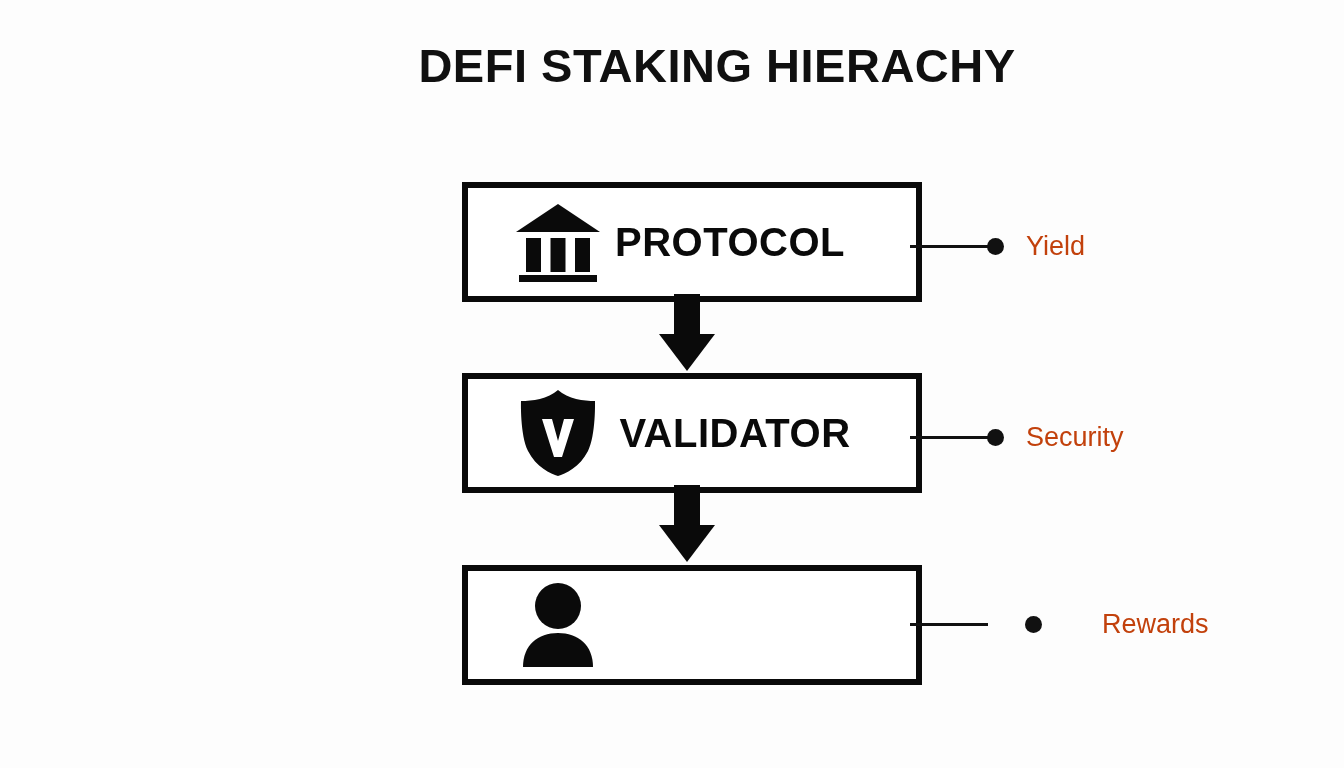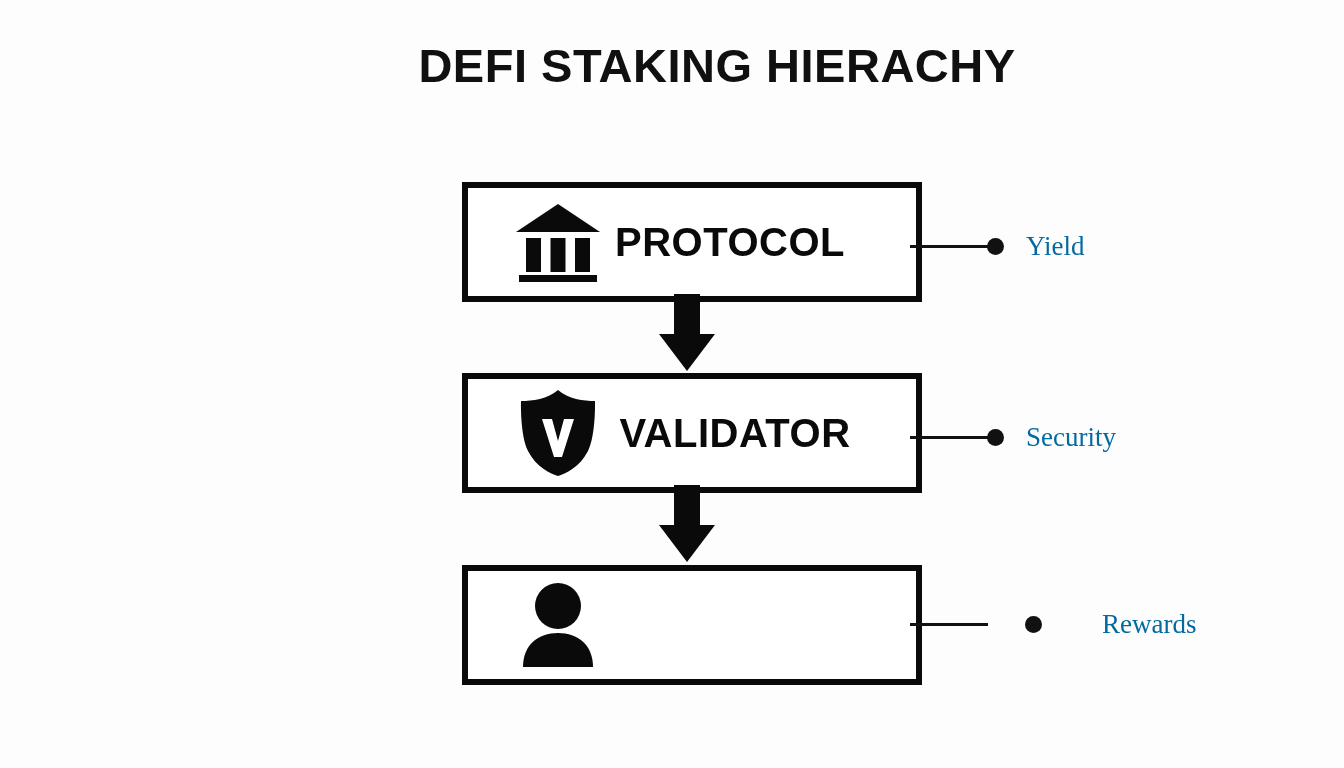--- a/index.html
+++ b/index.html
@@ -112,24 +112,24 @@
   .annotation-dot {
     width: 17px;
     height: 17px;
     border-radius: 50%;
     background: #111111;
     flex: 0 0 auto;
     margin-left: -1px;
   }
   .annotation-label {
     margin-left: 22px;
-    font-family: Liberation Serif, serif;
+    font-family: Liberation Sans, sans-serif;
     font-size: 27px;
     font-weight: 400;
-    color: #0369a1;
+    color: #c2410c;
     white-space: nowrap;
     line-height: 1;
   }
 </style>
 </head>
 <body>
 
 <div id="diagram-root">
 
   <div id="page-title">DEFI STAKING HIERACHY</div>

